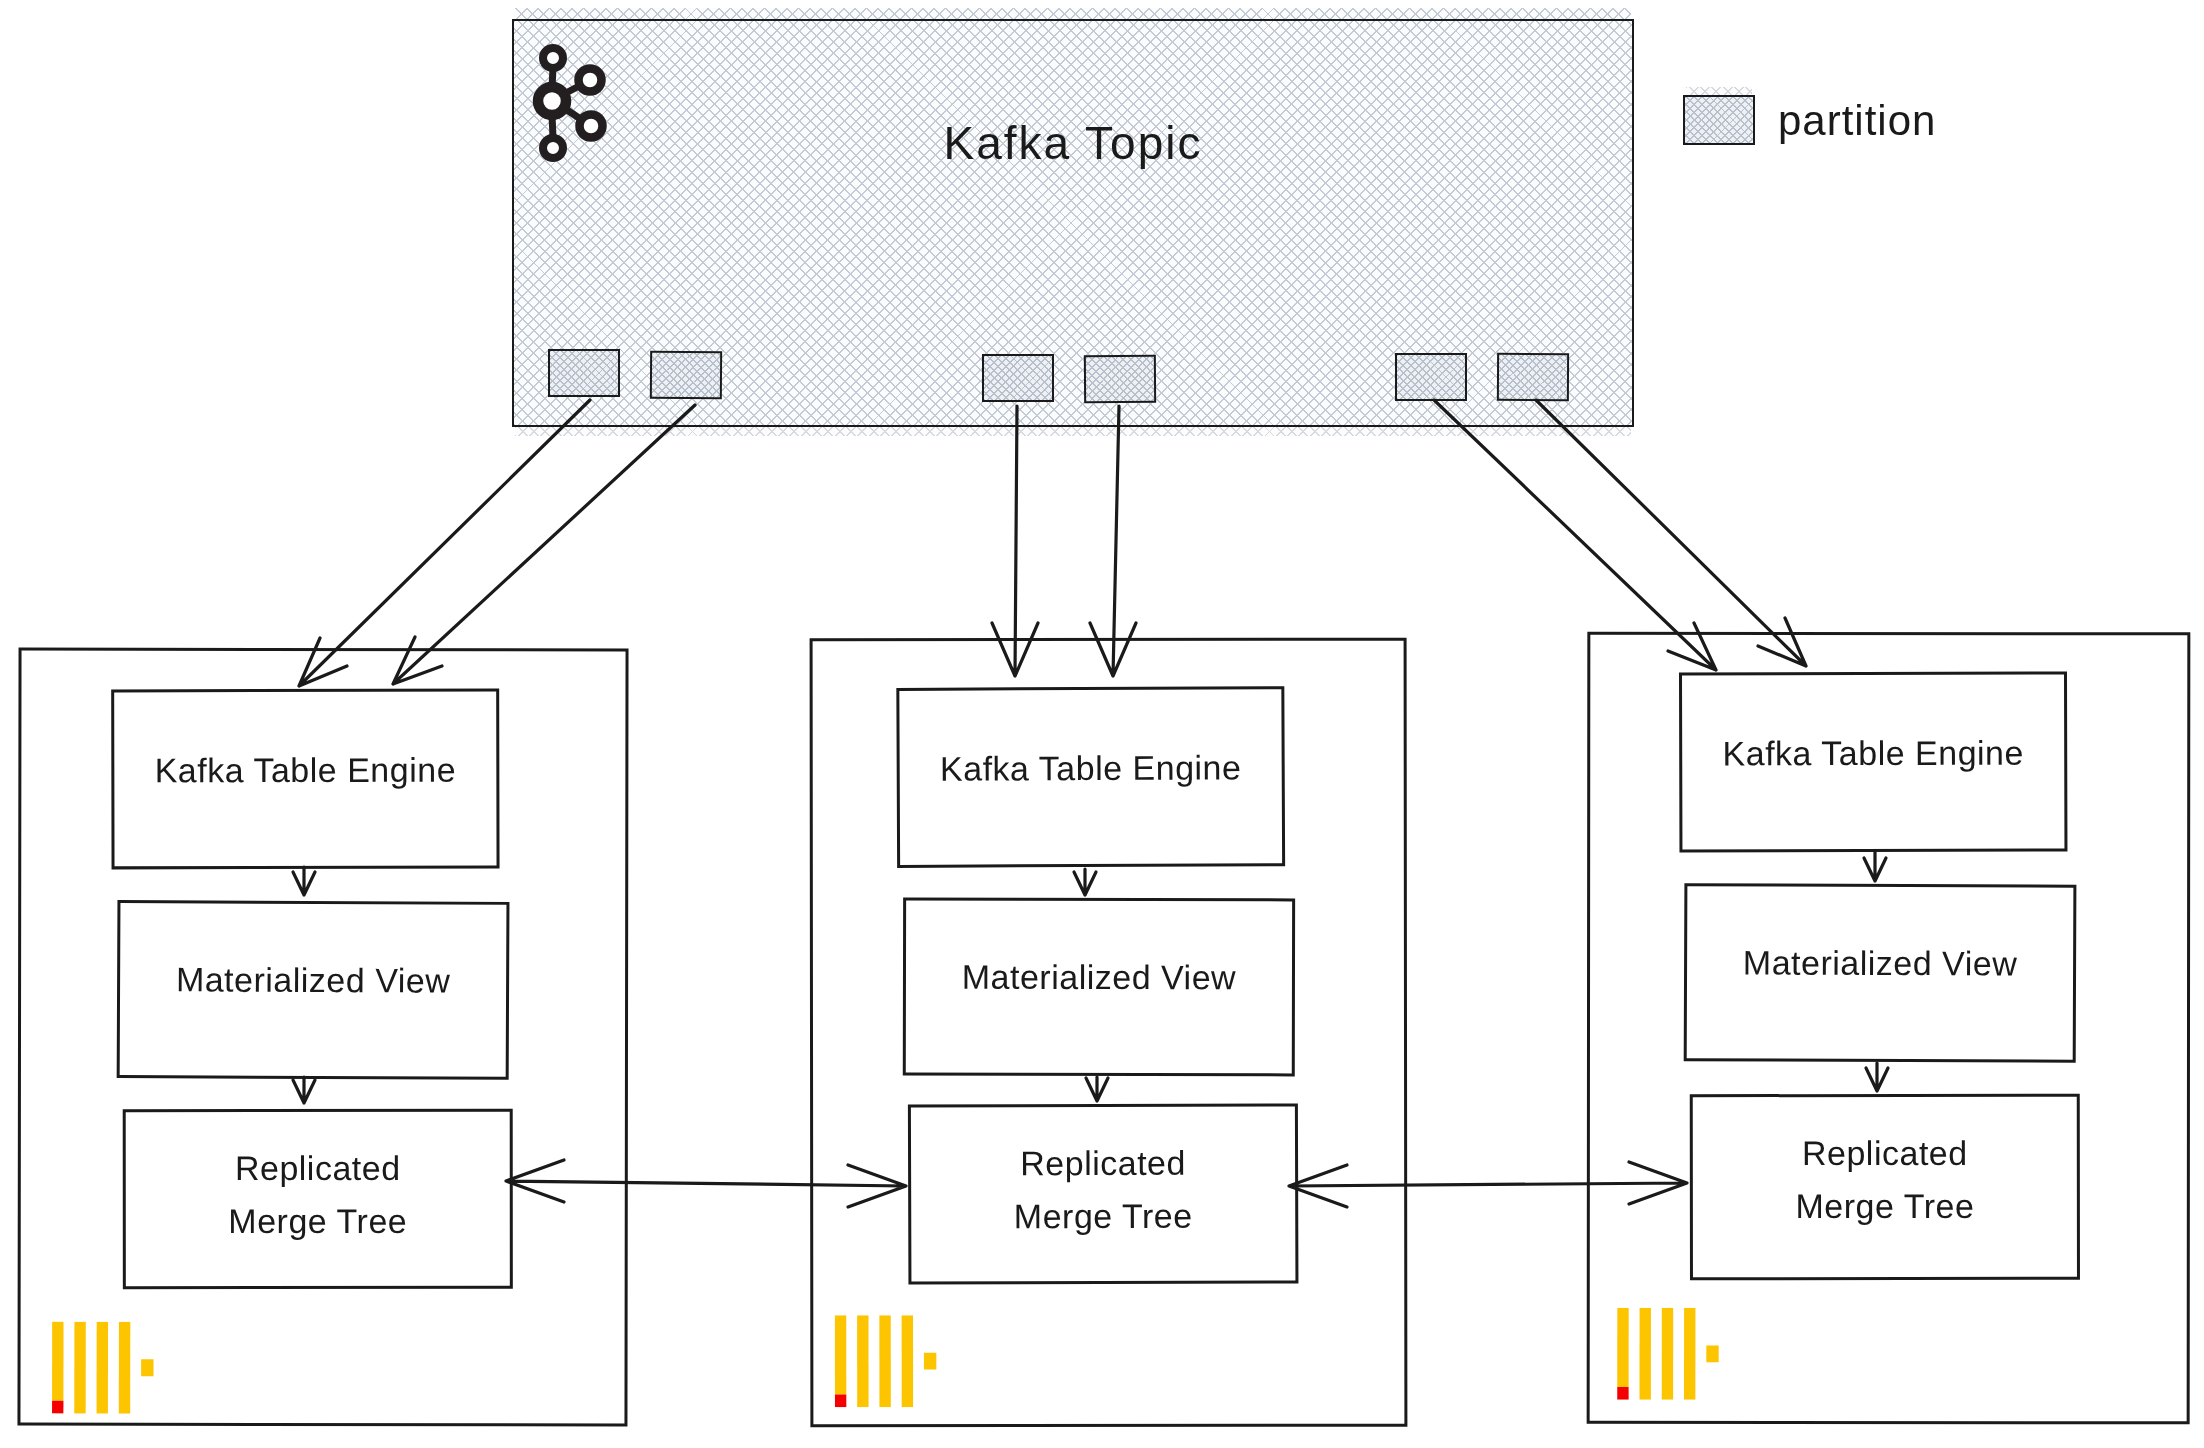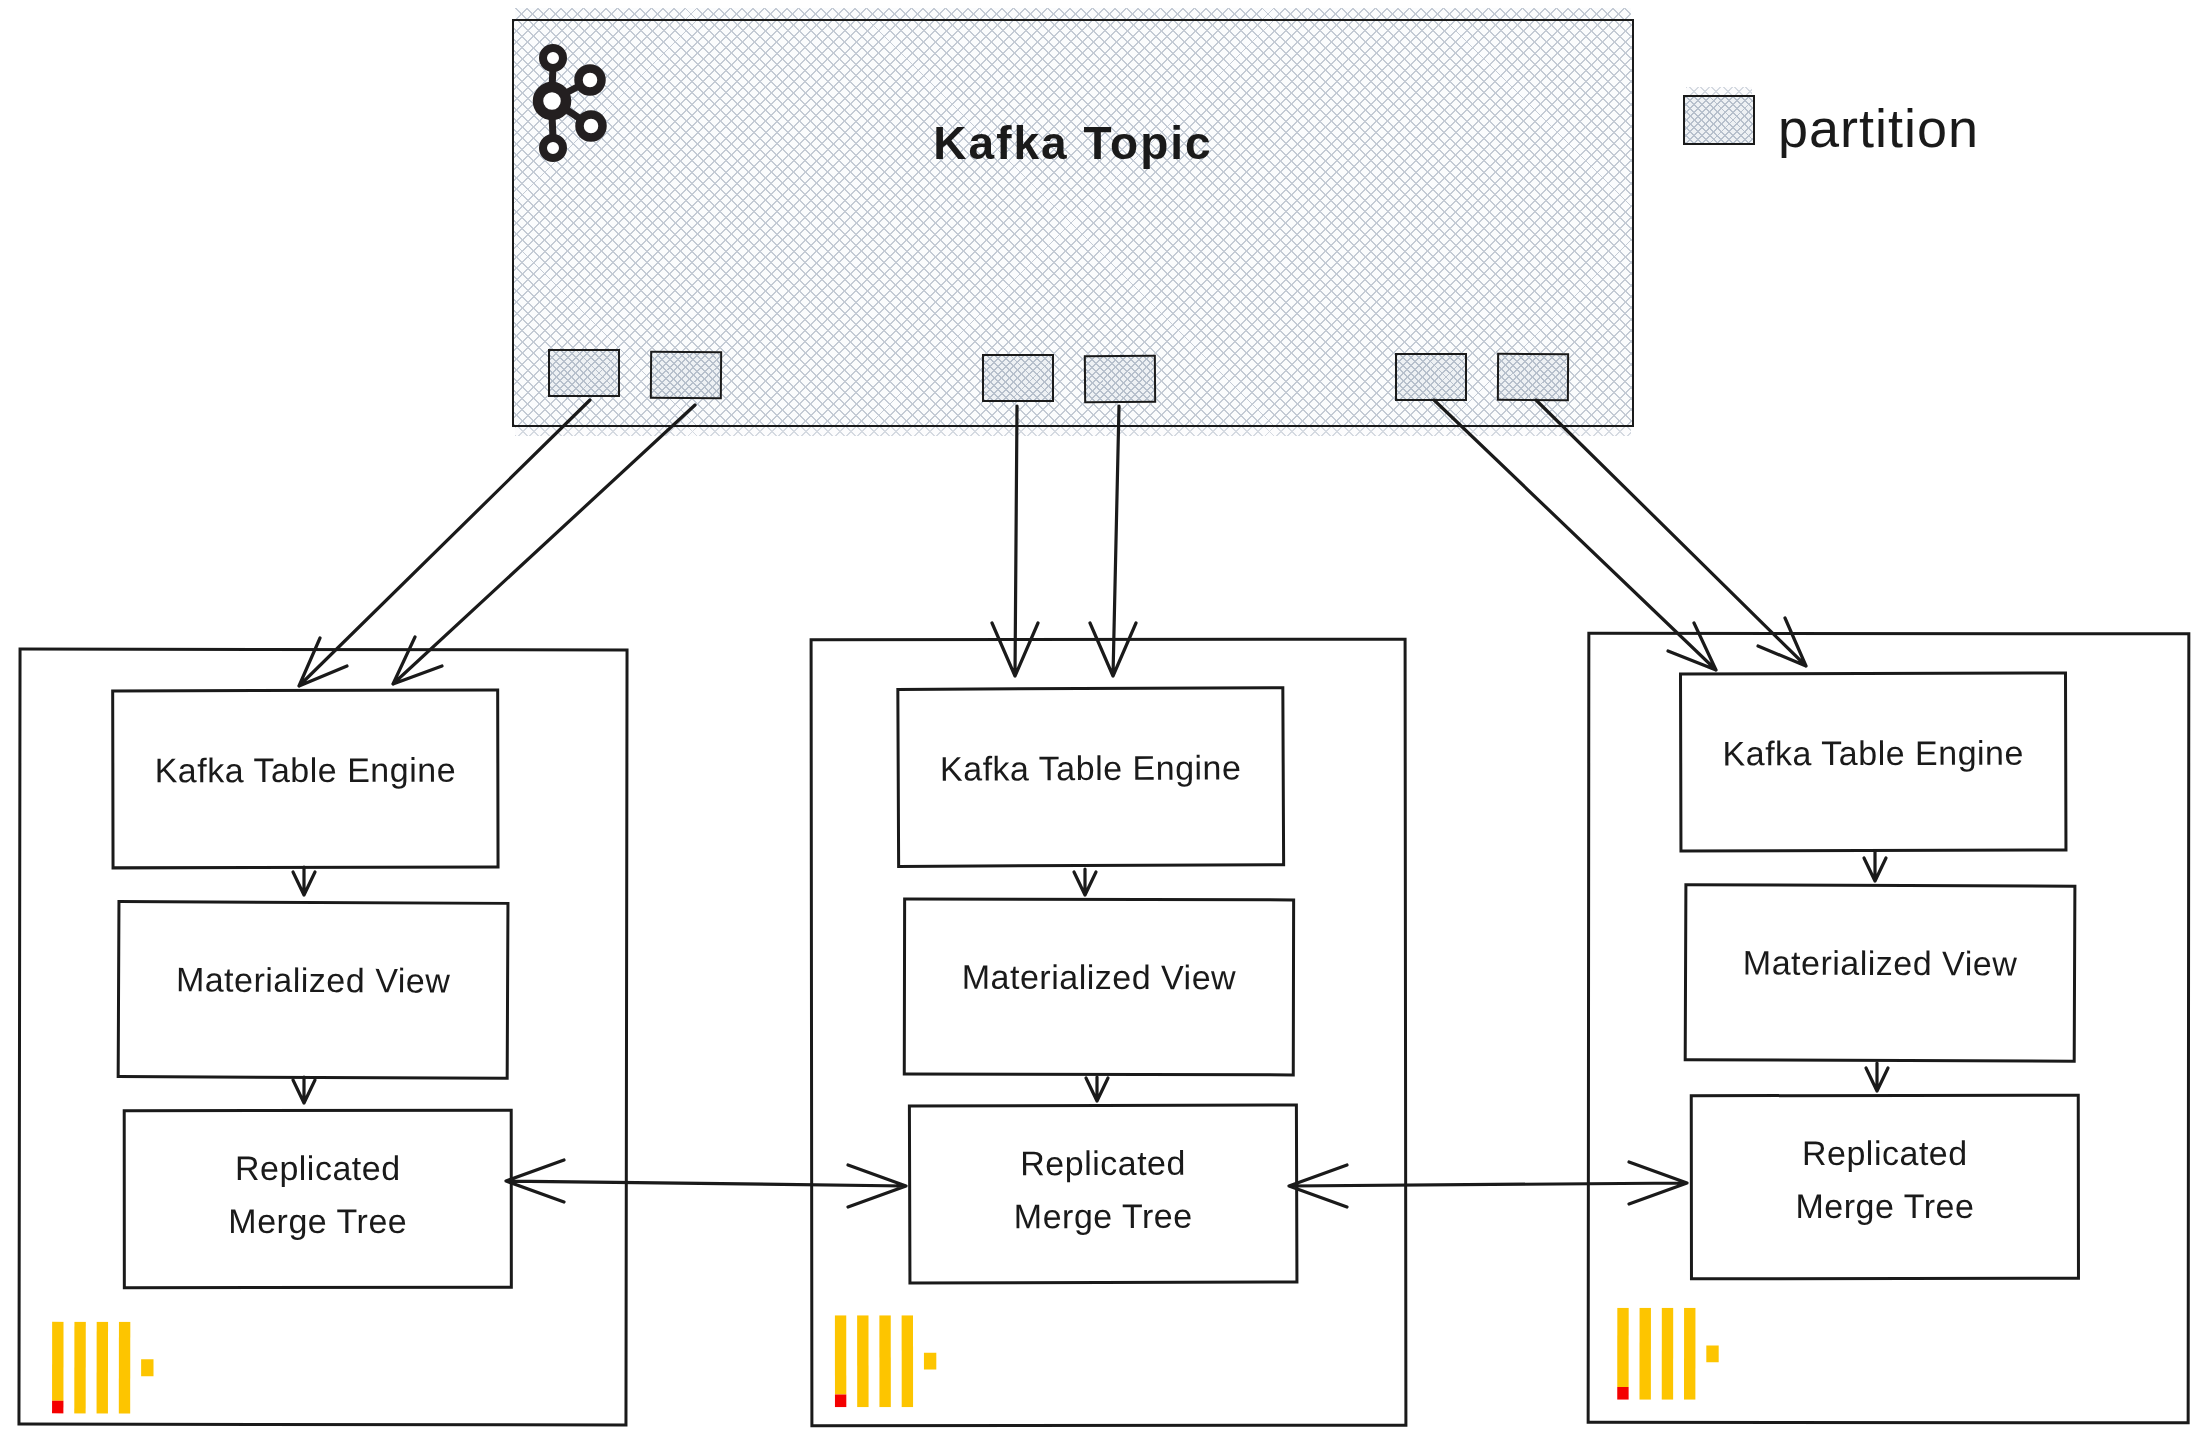--- a/index.html
+++ b/index.html
@@ -25,33 +25,33 @@
     background-color:#eef1f4;
     background-image:
       repeating-linear-gradient(45deg,  #b7c0cc 0, #b7c0cc 1.4px, transparent 1.4px, transparent 5.5px),
       repeating-linear-gradient(135deg, #b7c0cc 0, #b7c0cc 1.4px, transparent 1.4px, transparent 5.5px);
   }
 
   .strip{position:absolute;}
 
   
   .topic{position:absolute;left:512px;top:19px;width:1122px;height:408px;border:2.5px solid var(--ink);}
-  .topic-title{position:absolute;left:0;right:0;top:95px;text-align:center;font-size:46px;letter-spacing:2px;font-weight:700;}
+  .topic-title{position:absolute;left:0;right:0;top:95px;text-align:center;font-size:46px;letter-spacing:2px;font-weight:400;}
   .kafka-logo{position:absolute;left:15px;top:16px;}
   .partition{position:absolute;width:72px;height:48px;border:2.5px solid var(--ink);}
   .p1{left:34px;top:328px;}
   .p2{left:136px;top:330px;transform:rotate(.4deg);}
   .p3{left:468px;top:333px;}
   .p4{left:570px;top:334px;transform:rotate(-.4deg);}
   .p5{left:881px;top:332px;}
   .p6{left:983px;top:332px;transform:rotate(.3deg);}
 
   
   .legend-swatch{position:absolute;left:1683px;top:95px;width:72px;height:50px;border:2.5px solid var(--ink);}
-  .legend-label{position:absolute;left:1778px;top:97px;font-size:54px;letter-spacing:1px;font-weight:500;}
+  .legend-label{position:absolute;left:1778px;top:97px;font-size:42px;letter-spacing:1px;font-weight:500;}
 
   
   .node{position:absolute;border:3px solid var(--ink);background:transparent;}
   .n1{left:18px;top:648px;width:610px;height:778px;transform:rotate(.08deg);}
   .n2{left:810px;top:638px;width:597px;height:789px;transform:rotate(-.06deg);}
   .n3{left:1587px;top:632px;width:603px;height:792px;transform:rotate(.05deg);}
 
   .inner-box{position:absolute;border:3px solid var(--ink);background:#ffffff;display:flex;justify-content:center;align-items:flex-start;}
   .box-label{font-size:34px;letter-spacing:.5px;font-weight:500;text-align:center;line-height:1.55;}
   .kte{width:388px;height:180px;padding-top:52px;transform:rotate(-.2deg);}

